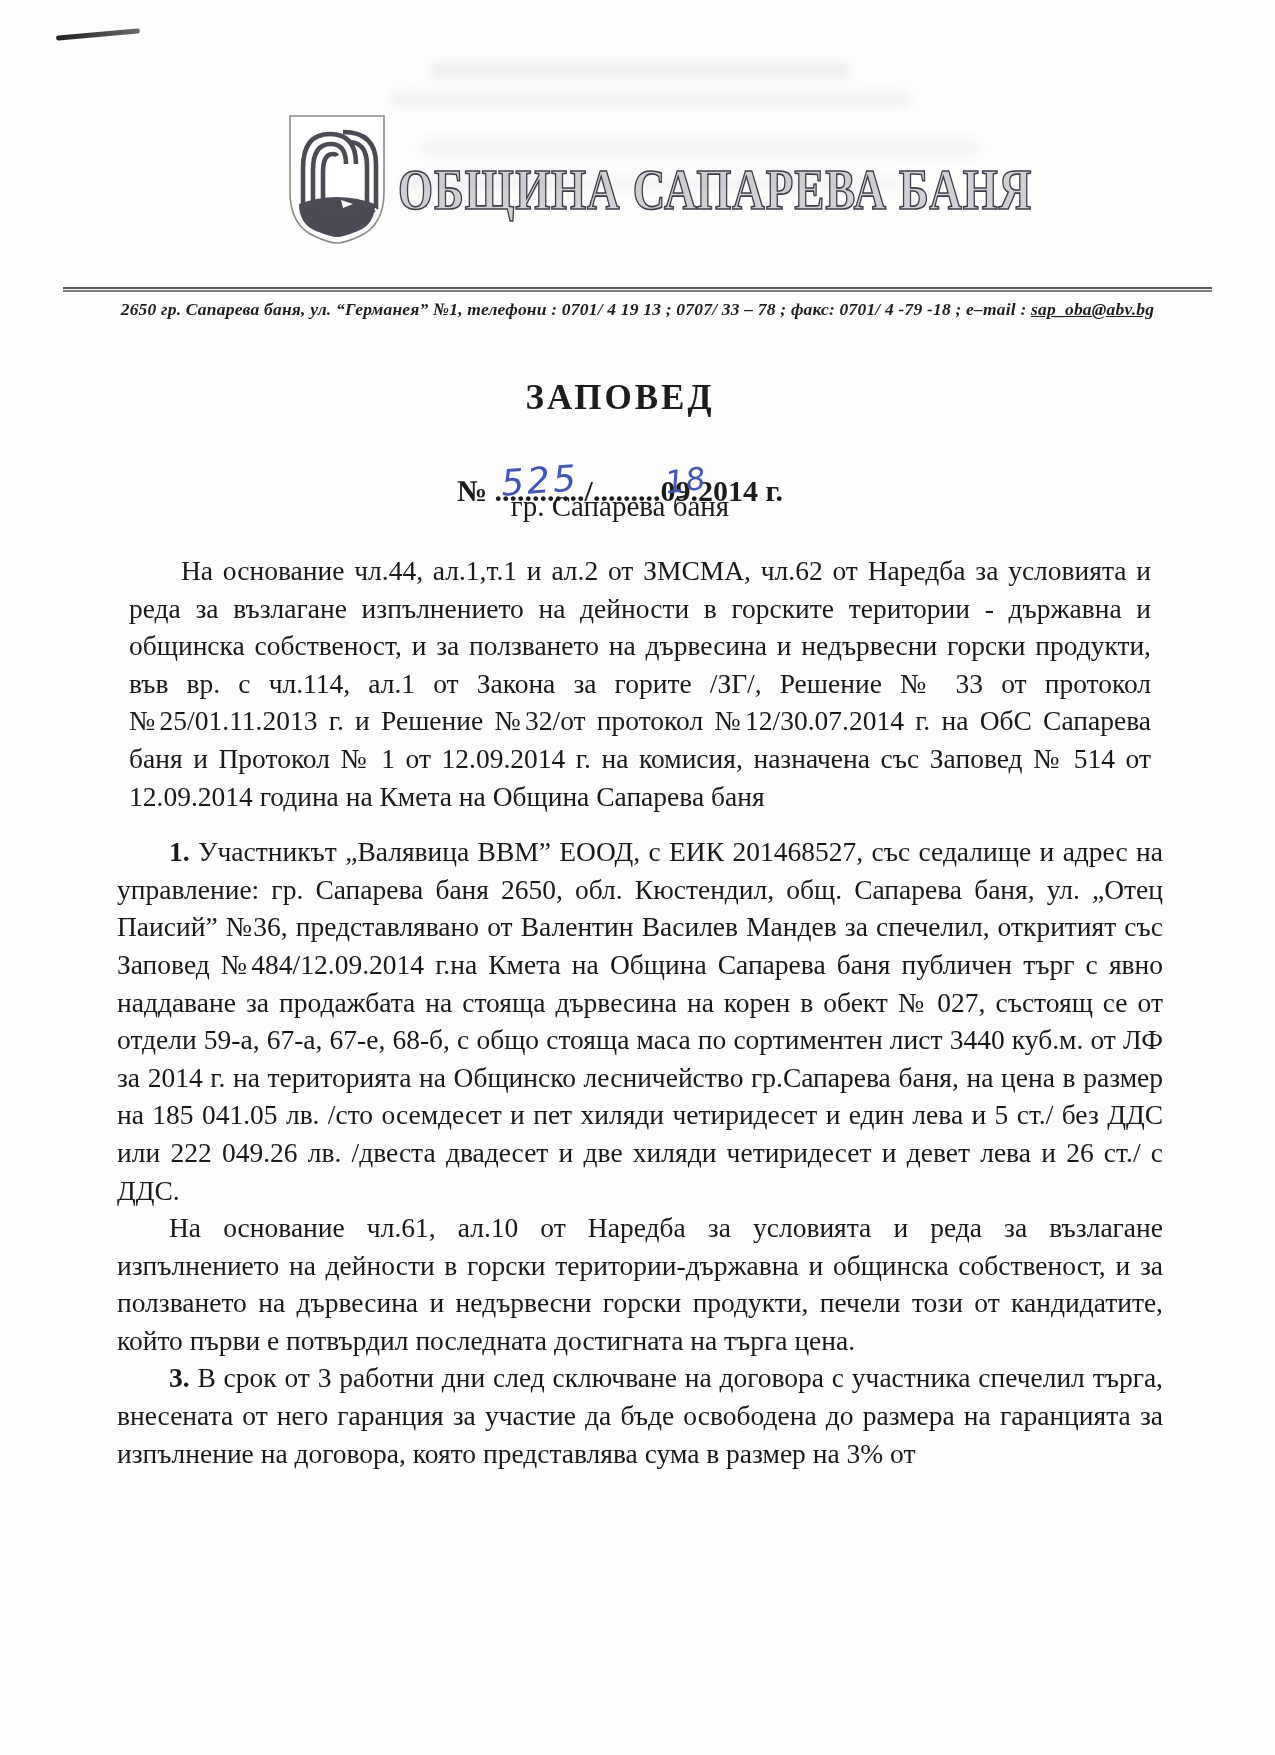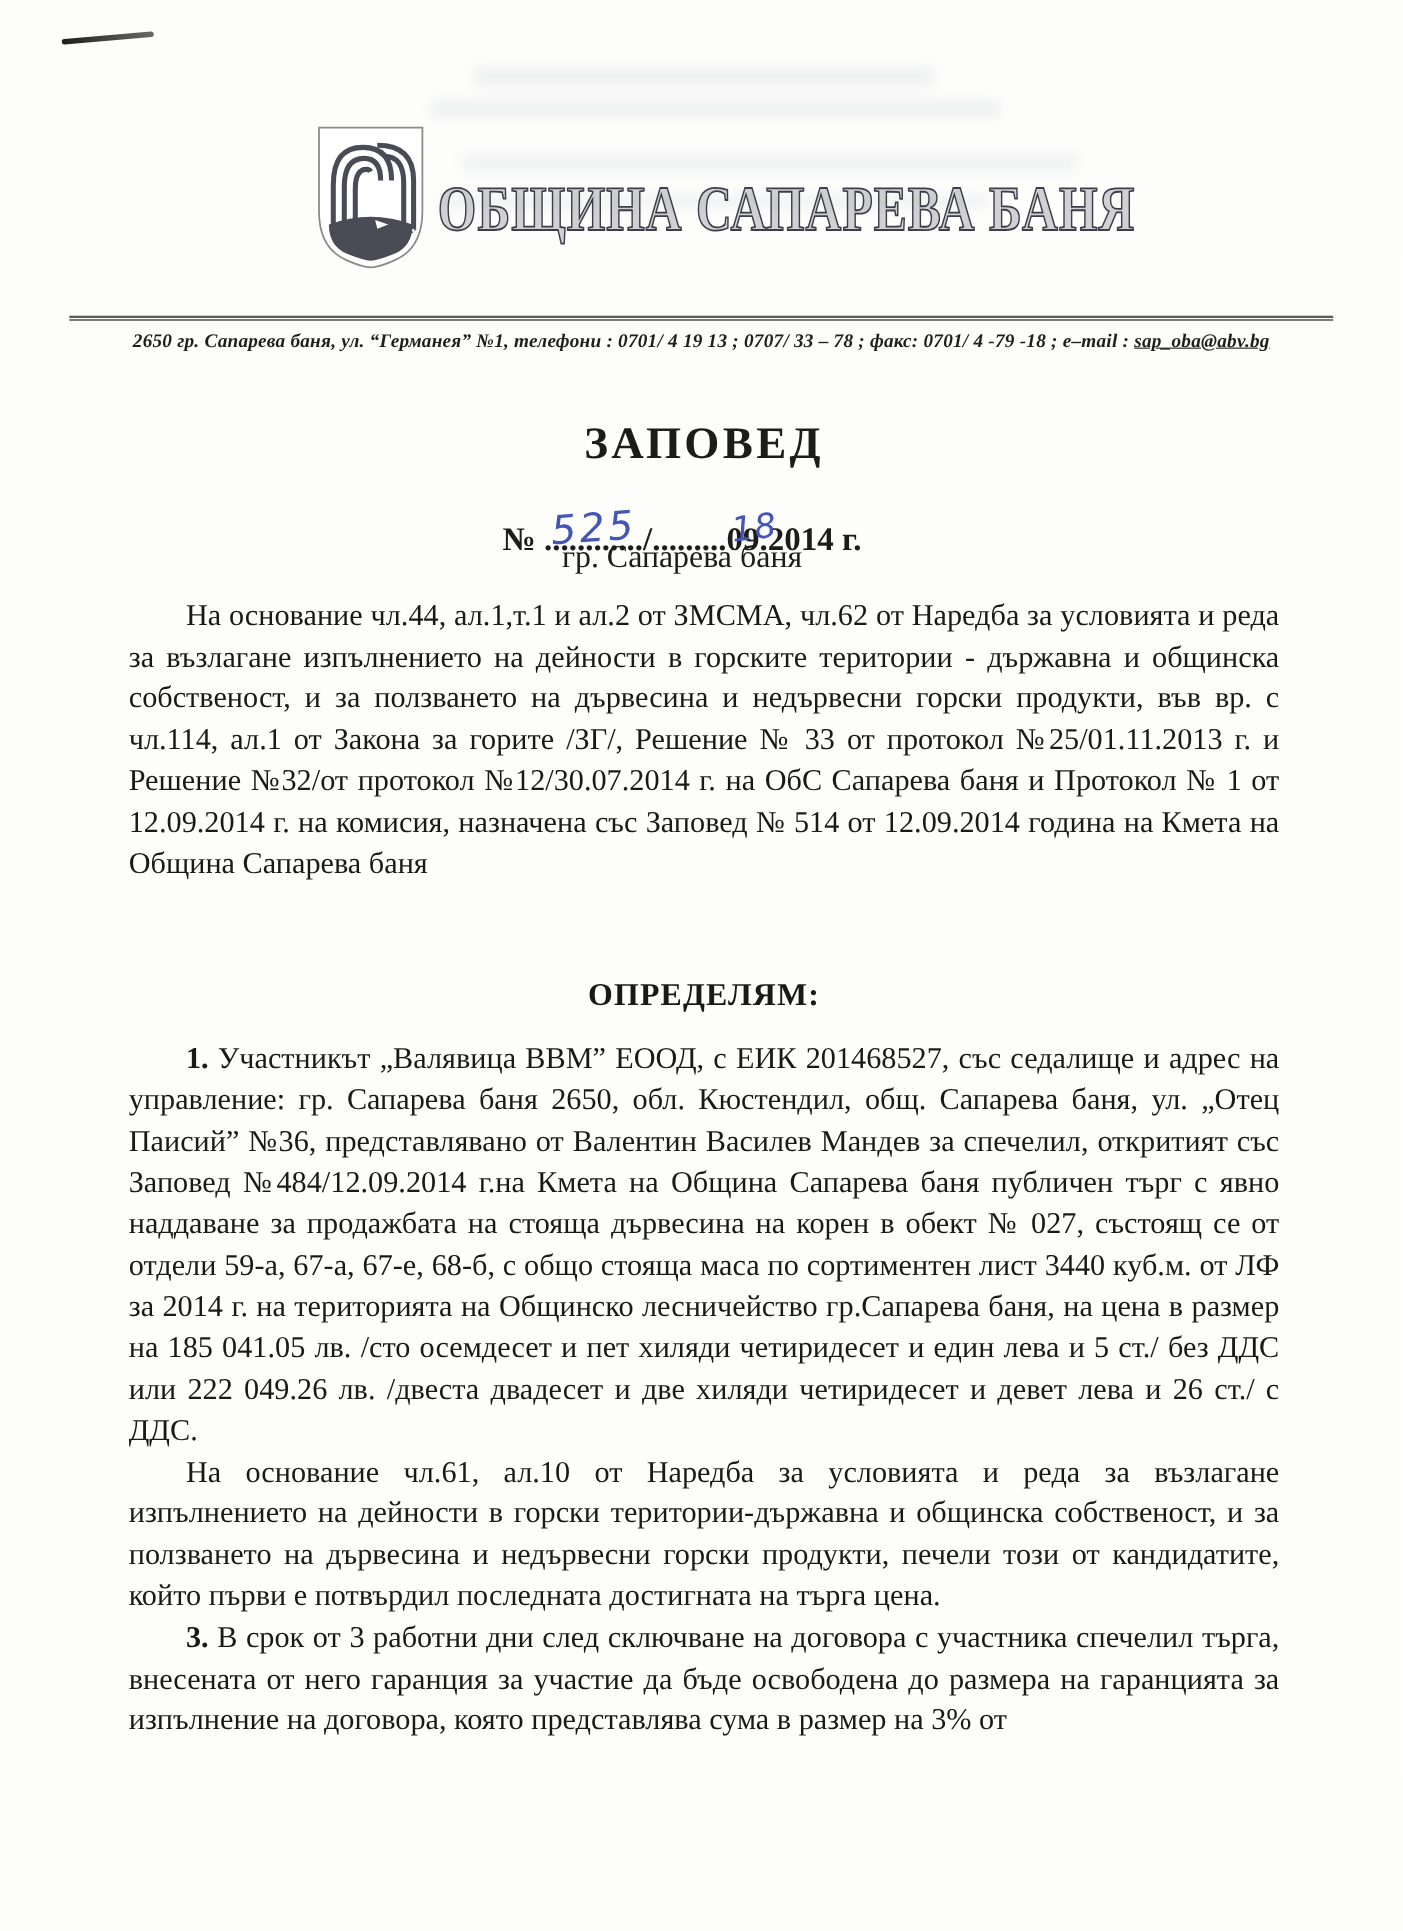--- a/index.html
+++ b/index.html
@@ -39,21 +39,21 @@
 
   .address {
     position:absolute; left:0; top:299px; width:1275px; text-align:center;
     font-style:italic; font-weight:bold; font-size:17.5px; color:#1e1e1e;
     letter-spacing:.2px;
   }
   .address .email { text-decoration:underline; }
 
   .doc-title {
     position:absolute; top:378px; left:0; width:1240px; text-align:center;
-    font-size:41px; font-weight:bold; letter-spacing:3px;margin-left:20px;
+    font-size:35px; font-weight:bold; letter-spacing:3px;
   }
 
   .number-line {
     position:absolute; top:474px; left:0; width:1240px; text-align:center;
     font-size:30px; font-weight:bold;
   }
   .number-wrap { position:relative; display:inline-block; }
   .hand {
     position:absolute; font-family:"DejaVu Sans", sans-serif;
     font-style:italic; color:#4355b6; font-weight:normal;
@@ -63,21 +63,21 @@
 
   .city-line {
     position:absolute; top:490px; left:0; width:1240px; text-align:center;
     font-size:29px; font-weight:normal;
   }
 
   .body-text {
     position:absolute; left:117px; top:540px; width:1046px;
     font-size:27.5px; line-height:37.6px; text-align:justify; color:#191919;
   }
-  .preamble { margin:0; text-indent:52px; }
+  .preamble { margin:12px; text-indent:52px; }
   .determ {
     text-align:center; font-weight:bold; font-size:29px;
     margin:84px 0 0 0; letter-spacing:1px; text-indent:0;
   }
   .item { margin:0; text-indent:52px; }
   .item-1 { margin-top:18px; }
   .item-2 { margin-top:37px; }
   .num { font-weight:bold; }
 </style>
 </head>
@@ -124,21 +124,20 @@
       <span class="hand hand-525">525</span>
       <span class="hand hand-18">18</span>
     </span>
   </div>
 
   <div class="city-line">гр. Сапарева баня</div>
 
   <div class="body-text">
     <p class="preamble">На основание чл.44, ал.1,т.1 и ал.2 от ЗМСМА, чл.62 от Наредба за условията и реда за възлагане изпълнението на дейности в горските територии - държавна и общинска собственост, и за ползването на дървесина и недървесни горски продукти,  във вр. с чл.114, ал.1 от Закона за горите /ЗГ/, Решение № 33 от протокол №25/01.11.2013 г. и Решение №32/от протокол №12/30.07.2014 г. на ОбС Сапарева баня и Протокол № 1 от 12.09.2014 г.  на комисия, назначена със Заповед № 514 от 12.09.2014 година на Кмета на Община Сапарева баня</p>
 
-    <p class="determ">ОПРЕДЕЛЯМ:</p>
 
     <p class="item item-1"><span class="num">1.</span><span> Участникът „Валявица ВВМ” ЕООД, с ЕИК 201468527, със седалище и адрес на управление: гр. Сапарева баня 2650, обл. Кюстендил, общ. Сапарева баня, ул. „Отец Паисий” №36, представлявано от Валентин Василев Мандев за спечелил, откритият със Заповед №484/12.09.2014 г.на Кмета на Община Сапарева баня публичен търг с явно наддаване за продажбата на стояща дървесина на корен в обект № 027, състоящ се от отдели  59-а, 67-а, 67-е, 68-б, с общо стояща маса по сортиментен лист 3440 куб.м. от ЛФ за 2014 г. на територията на Общинско лесничейство гр.Сапарева баня,  на цена в размер на 185 041.05 лв. /сто осемдесет и пет хиляди четиридесет и един лева и 5 ст./ без ДДС или 222 049.26 лв. /двеста двадесет и две хиляди четиридесет и девет лева и 26 ст./ с ДДС.</span></p>
 
 
     <p class="item"><span>На основание чл.61, ал.10 от Наредба за условията и реда за възлагане изпълнението на дейности в горски територии-държавна и общинска собственост, и за ползването на дървесина и недървесни горски продукти, печели този от кандидатите, който първи е потвърдил последната достигната на търга цена.</span></p>
 
     <p class="item"><span class="num">3.</span><span> В срок от 3 работни дни след сключване на договора с участника спечелил търга, внесената от него гаранция за участие да бъде освободена до размера на гаранцията за изпълнение на договора, която представлява сума в размер на 3% от</span></p>
   </div>
 
 </div>

